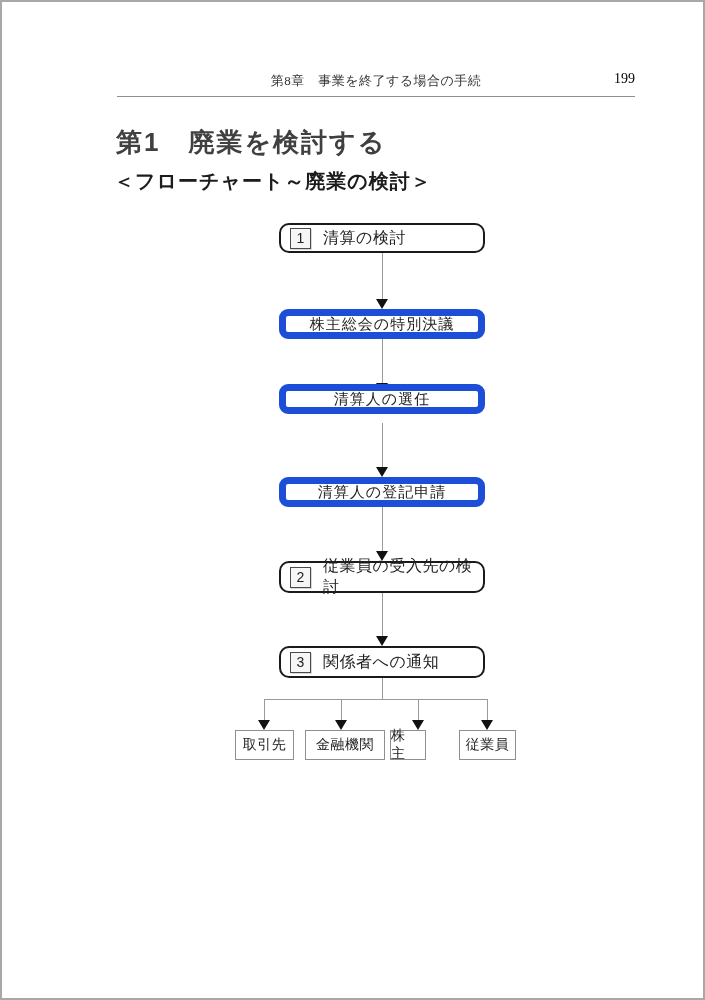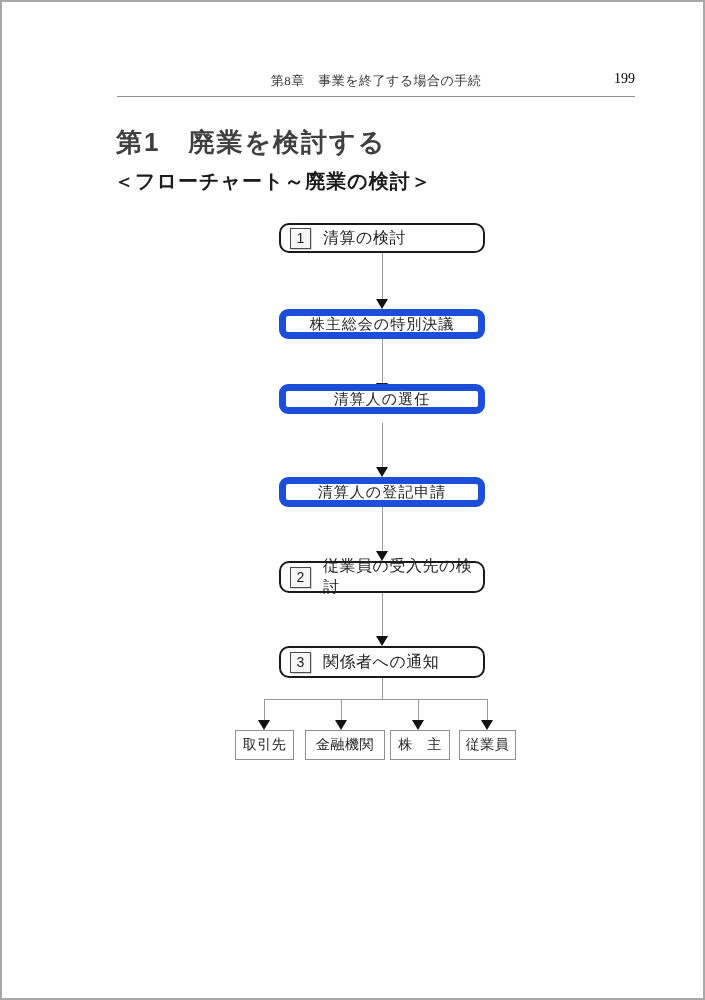--- a/index.html
+++ b/index.html
@@ -154,21 +154,21 @@
 
     <div class="vline" style="left:485px; top:697px; height:21px;"></div>
     <div class="arrow" style="left:479px; top:718px;"></div>
 
     <div class="leaf" style="left:233px; top:728px; width:59px;">
       <span>取引先</span>
     </div>
     <div class="leaf" style="left:303px; top:728px; width:80px;text-align:center;">
       <span>金融機関</span>
     </div>
-    <div class="leaf" style="left:388px; top:728px; width:60px;">
+    <div class="leaf" style="left:388px; top:728px; width:36px;">
       <span>株　主</span>
     </div>
     <div class="leaf" style="left:457px; top:728px; width:57px;">
       <span>従業員</span>
     </div>
 
   </div>
 </div>
 
 </body></html>

